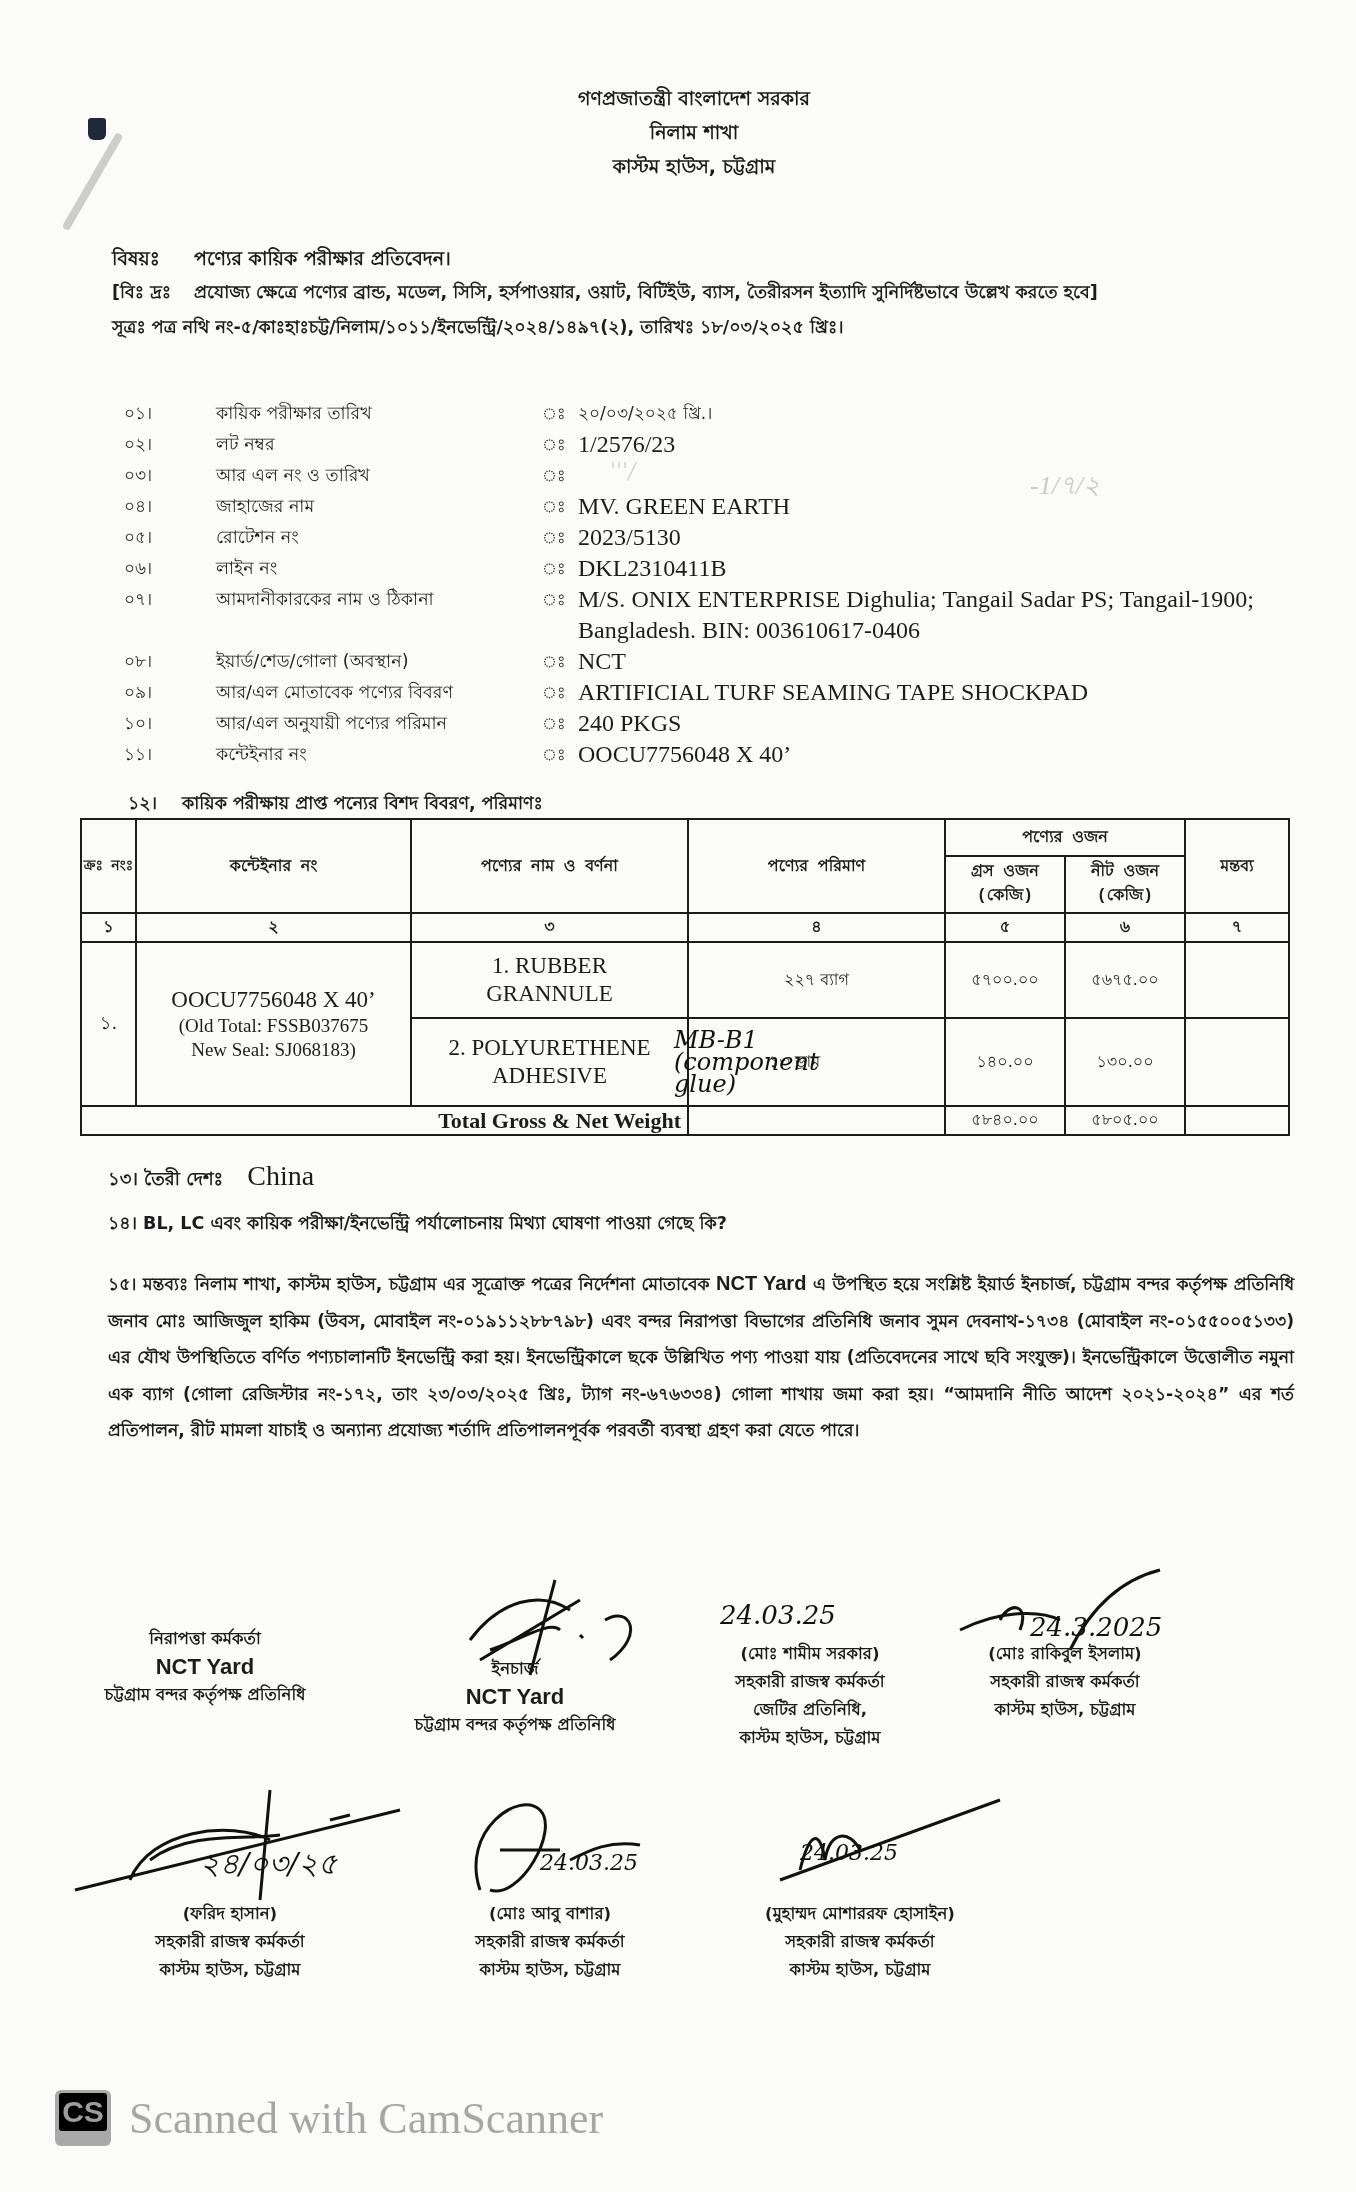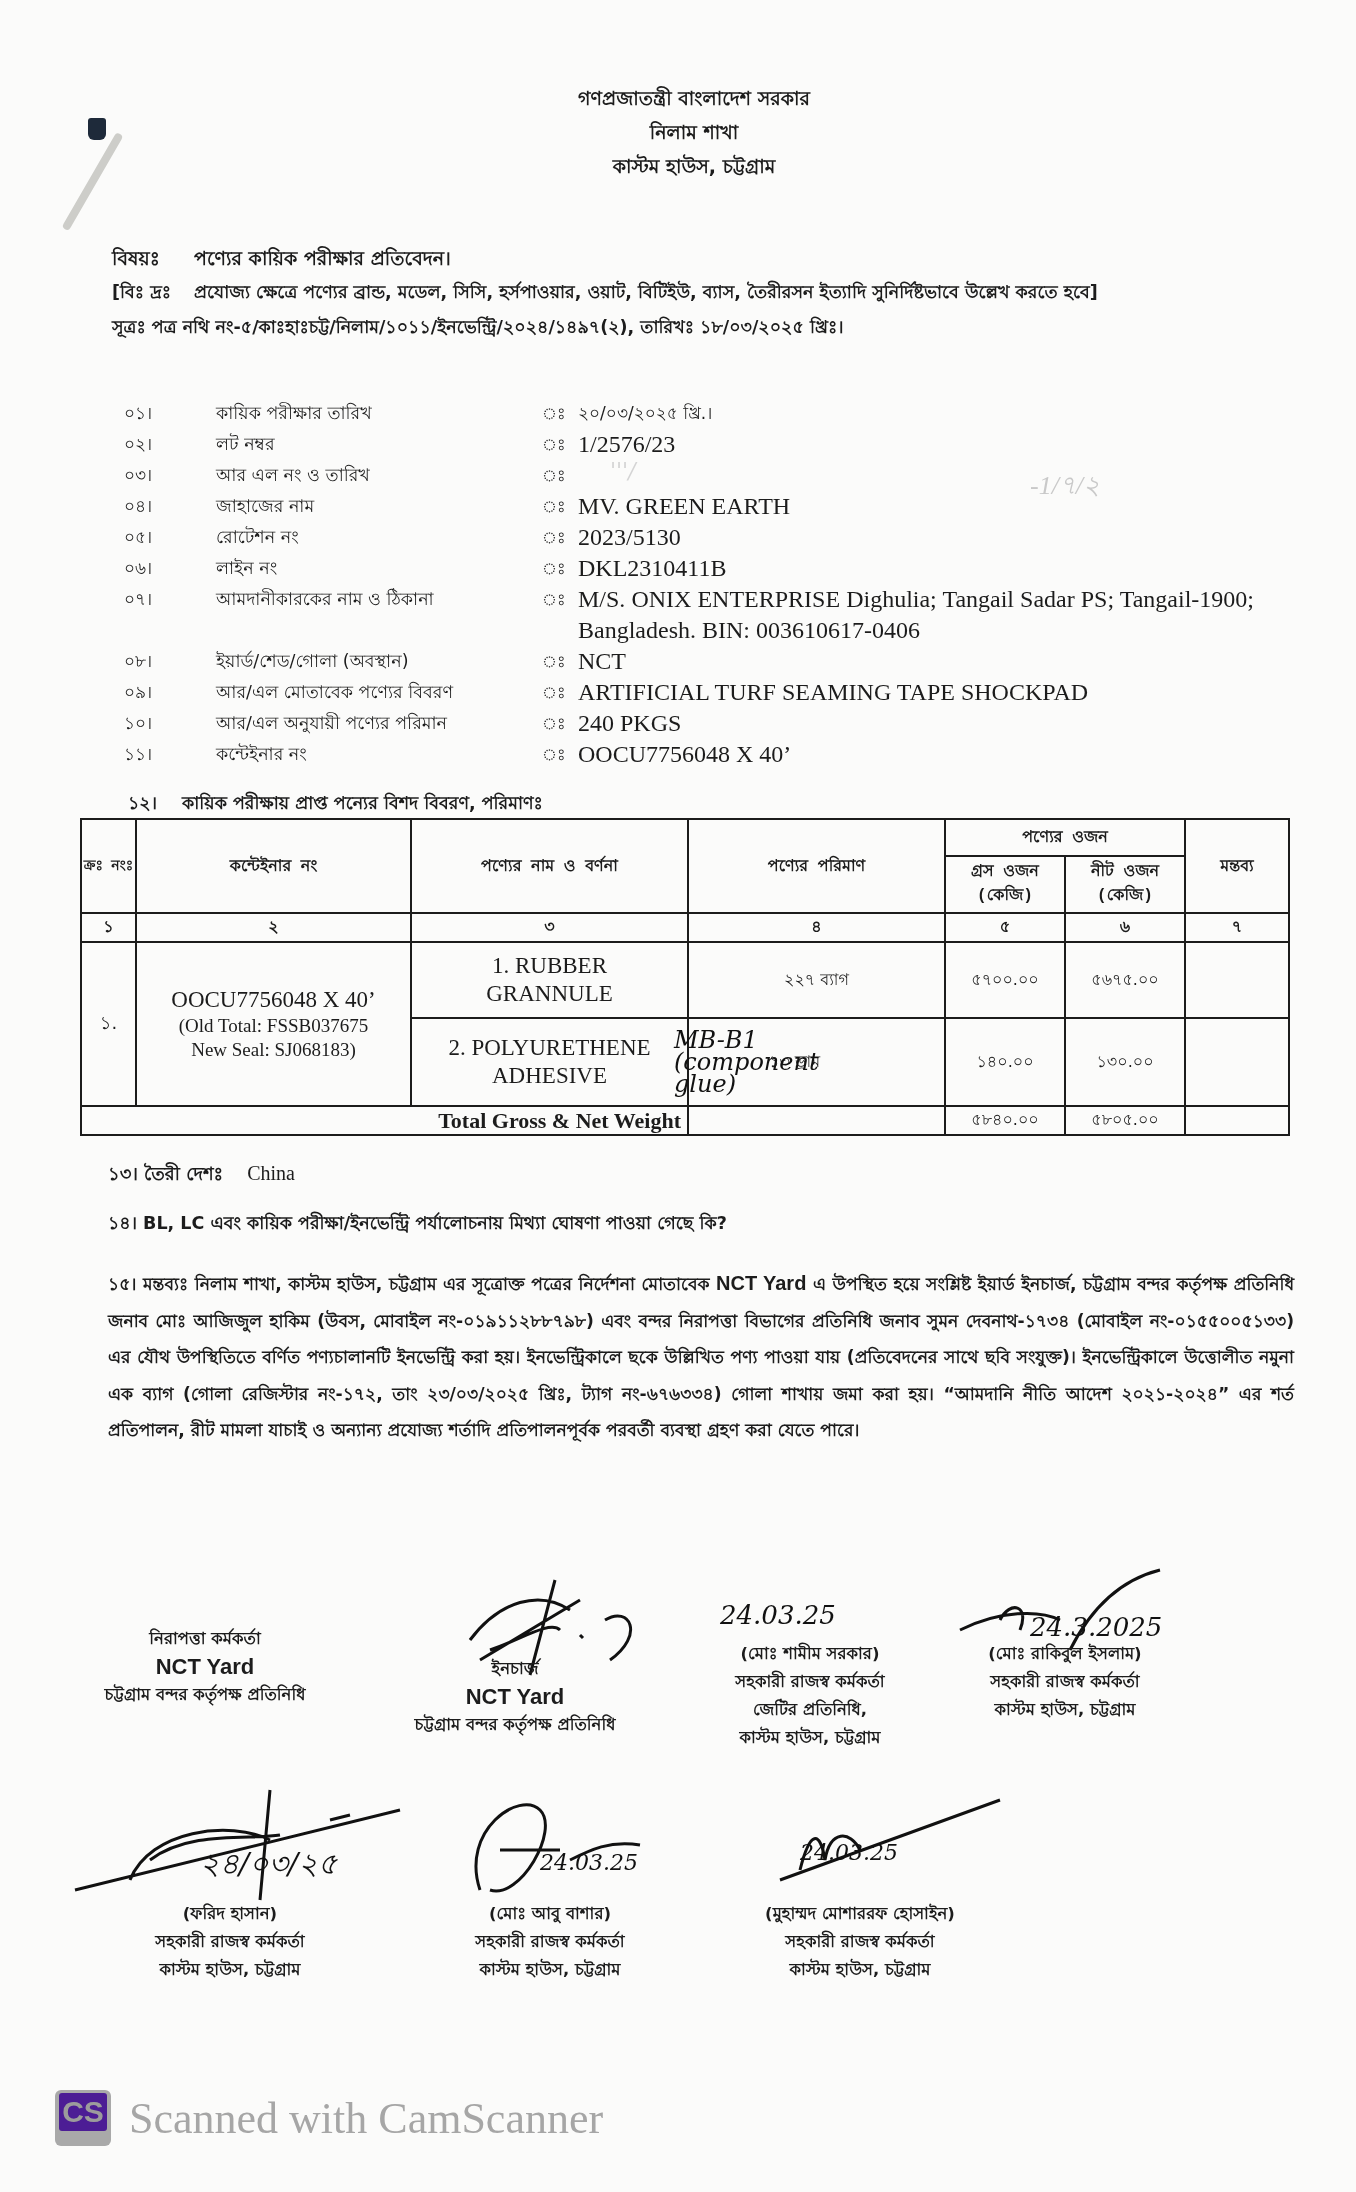--- a/index.html
+++ b/index.html
@@ -43,35 +43,35 @@
   table.goods td, table.goods th { border: 2px solid #1c1c1c; padding: 0; text-align: center; vertical-align: middle; font-weight: bold; }
   table.goods th { font-family: Liberation Mono, monospace; font-size: 16px; }
   .colnum td { font-family: "DejaVu Sans", sans-serif; font-size: 16px; height: 26px; }
   .cell-en { font-family: "Liberation Serif", serif; font-weight: normal !important; font-size: 23px; line-height: 28px; }
   .cell-en-sm { font-family: "Liberation Serif", serif; font-weight: normal; font-size: 19px; line-height: 24px; }
   .cell-bn { font-family: "DejaVu Sans", sans-serif; font-weight: normal !important; font-size: 16px; }
   .total-label { font-family: "Liberation Serif", serif; font-size: 22px; text-align: right !important; padding-right: 6px !important; }
   .handwrite { font-family: "DejaVu Serif", serif; font-style: italic; color: #111; font-size: 24px; line-height: 22px; }
 
   .item13 { left: 108px; top: 1160px; font-size: 18px; font-weight: bold; }
-  .item13 .country { font-family: "Liberation Serif", serif; font-weight: normal; font-size: 20px; margin-left: 24px; }
+  .item13 .country { font-family: "Liberation Serif", serif; font-weight: normal; font-size: 28px; margin-left: 24px; }
   .item14 { left: 108px; top: 1210px; font-size: 17.5px; font-weight: bold; }
 
   .item15 { left: 108px; top: 1265px; width: 1186px; font-size: 17.2px; font-weight: bold; line-height: 36.5px; text-align: justify; font-family: "DejaVu Sans", sans-serif; }
   .item15 b.en-b { font-family: "Liberation Sans", sans-serif; font-size: 20px; }
 
   
   .sig { position: absolute; text-align: center; font-family: "DejaVu Sans", sans-serif; font-weight: bold; font-size: 16.5px; line-height: 28px; }
   .sig .yard { font-family: "Liberation Sans", sans-serif; font-size: 22px; line-height: 28px; }
   .sign-mark { position: absolute; font-family: "DejaVu Serif", serif; font-style: italic; color: #111; }
   svg.scribble { position: absolute; overflow: visible; }
 
   .watermark { left: 55px; top: 2090px; display: flex; align-items: center; }
   .cs-logo { width: 56px; height: 56px; border-radius: 6px; background: #a9a9a9; position: relative; }
-  .cs-logo span { position: absolute; left: 4px; top: 3px; width: 48px; height: 38px; background: #4c1d95; border-radius: 3px; color: #9c9c9c; font-family: "Liberation Sans", sans-serif; font-weight: bold; font-size: 30px; line-height: 38px; text-align: center; }
+  .cs-logo span { position: absolute; left: 4px; top: 3px; width: 48px; height: 38px; background: #000000; border-radius: 3px; color: #9c9c9c; font-family: "Liberation Sans", sans-serif; font-weight: bold; font-size: 30px; line-height: 38px; text-align: center; }
   .wm-text { margin-left: 18px; font-family: Liberation Serif, serif; font-size: 44px; color: #a6a6a6; }
 </style>
 </head>
 <body>
 
 <div class="abs string"></div>
 <div class="abs clip"></div>
 
 <div class="abs header center bn" style="top:84px">গণপ্রজাতন্ত্রী বাংলাদেশ সরকার</div>
 <div class="abs header center bn" style="top:118px">নিলাম শাখা</div>

